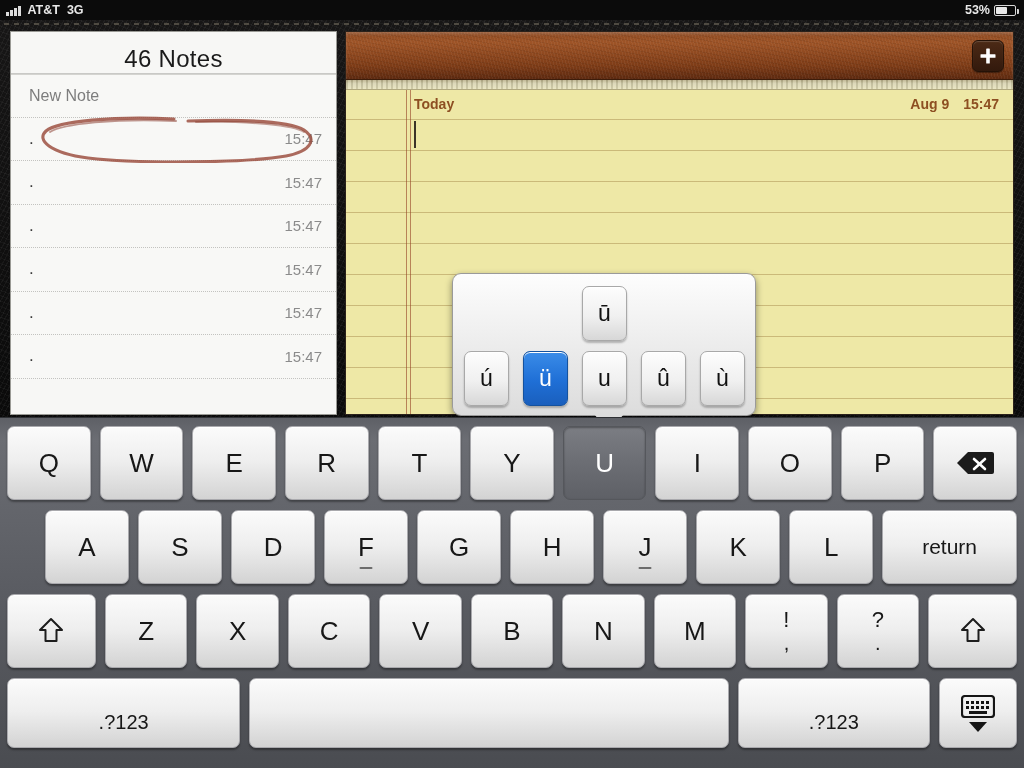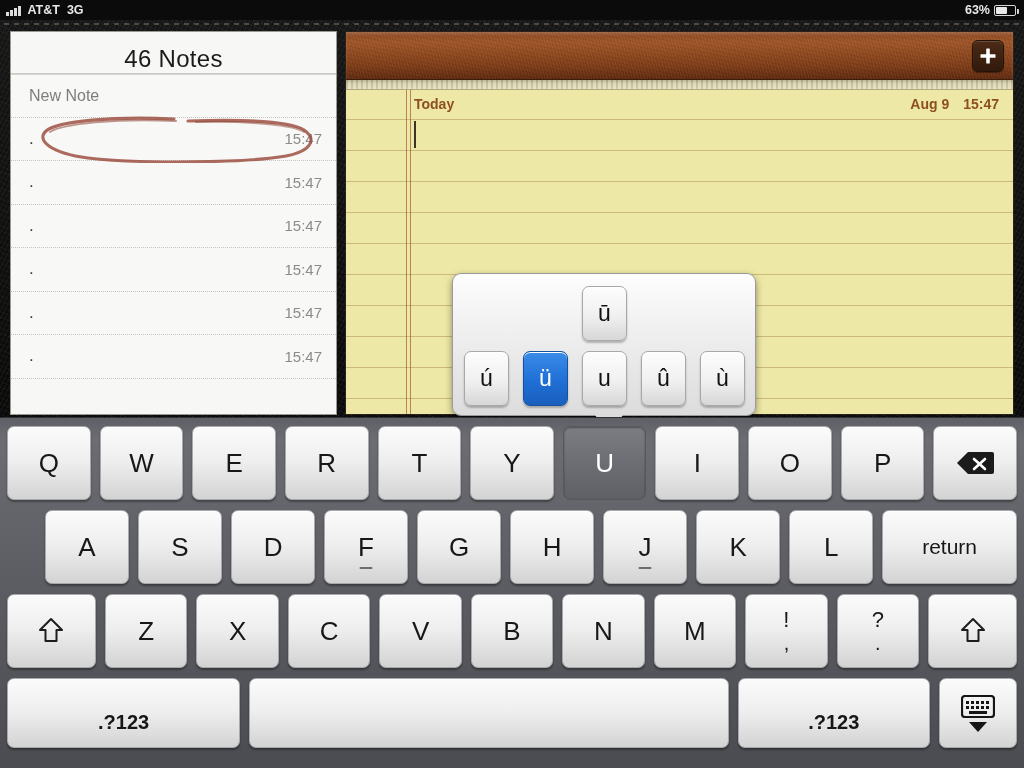--- a/index.html
+++ b/index.html
@@ -254,21 +254,21 @@
   .key.wide-return { flex: 1.62 1 0; font-size: 21px; }
   .key.shift { flex: 1.08 1 0; }
   .key.punct { flex-direction: column; gap: 2px; font-size: 21px; line-height: 1; }
   .key.punct .top { font-size: 22px; }
   .key.punct .bot { font-size: 20px; }
   .key.num123 { font-size: 20px; }
   .key.numL { flex: 3.1 1 0; align-items: flex-end; padding-bottom: 13px; }
   .key.numR { flex: 2.55 1 0; align-items: flex-end; padding-bottom: 13px; }
   .key.space { flex: 6.4 1 0; }
   .key.hidekb { flex: 1.02 1 0; flex-direction: column; gap: 4px; }
-  .kr4 .key { height: 70px; font-weight: bold; }
+  .kr4 .key { height: 70px; }
 
   .kbd-glyph { width: 34px; height: 23px; }
   .tri-down { width: 0;height:0;border-left:9px solid transparent;border-right:9px solid transparent;border-top:10px solid #151515; }
   .shift-glyph { width: 26px; height: 28px; }
   .bksp-glyph { width: 38px; height: 26px; }
 </style>
 </head>
 <body>
 
 <div id="screen">
@@ -278,21 +278,21 @@
       <span class="bars">
           <i></i>
           <i></i>
           <i></i>
           <i></i>
         </span>
       <span class="sb-text">AT&amp;T</span>
       <span class="sb-text">3G</span>
     </div>
     <div class="sb-right">
-      <span class="sb-text">63%</span>
+      <span class="sb-text">53%</span>
       <span class="battery">
           <span></span>
         </span>
     </div>
   </div>
 
   <div id="frame"></div>
 
   <div id="sidebar">
     <div id="sidebar-title">46 Notes</div>

